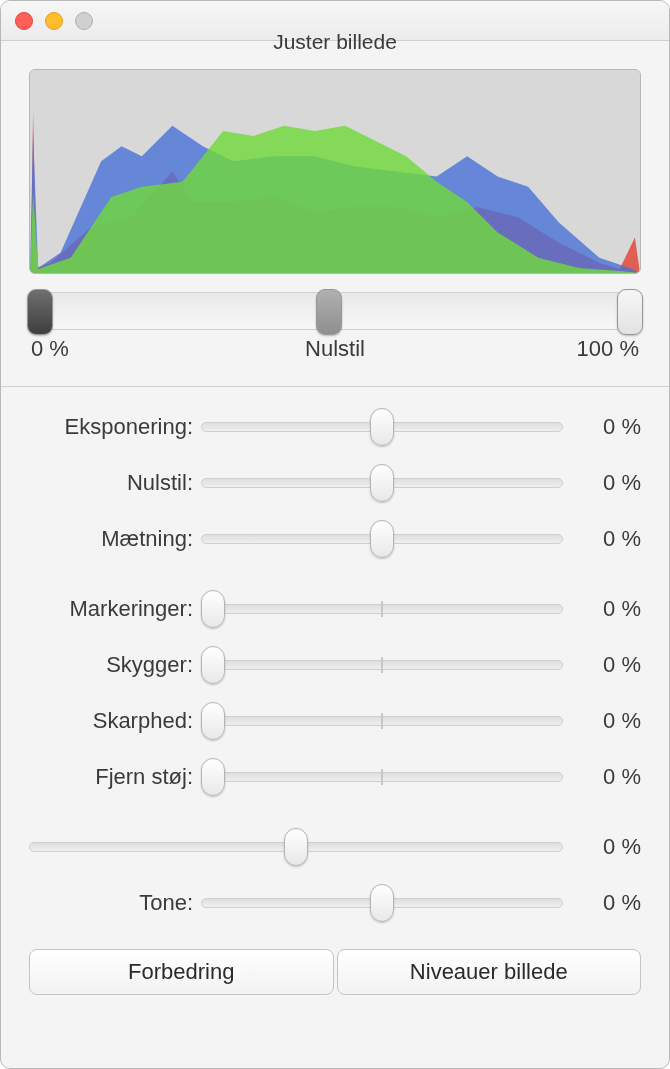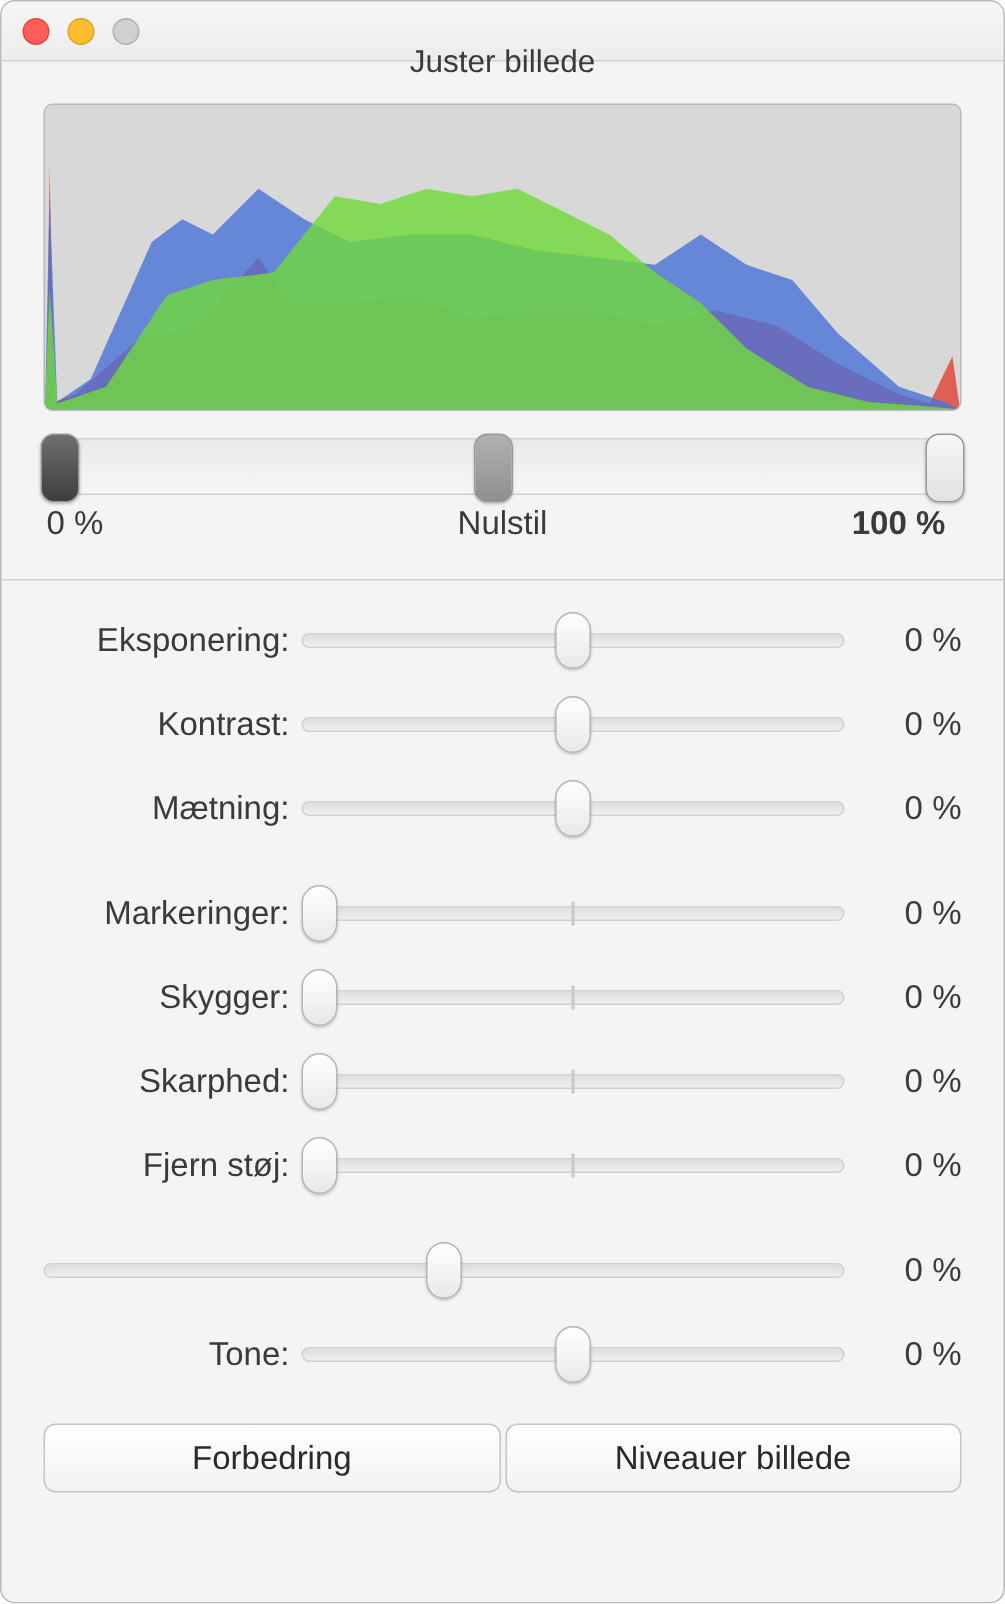--- a/index.html
+++ b/index.html
@@ -87,21 +87,21 @@
     .levels-labels {
       display: flex;
       justify-content: space-between;
       margin-top: 6px;
       padding: 0 2px;
       font-size: 22px;
       color: #3a3a3a;
     }
     .levels-labels .center { text-align: center; flex: 1; }
     .levels-labels .left { text-align: left; min-width: 80px; }
-    .levels-labels .right { text-align: center; min-width: 80px; font-weight: bold; }
+    .levels-labels .right { text-align: right; min-width: 80px; }
     .divider {
       height: 1px;
       background: #d0d0d0;
       margin: 22px -28px 0 -28px;
     }
     .sliders {
       padding-top: 22px;
     }
     .slider-row {
       display: flex;
@@ -214,21 +214,21 @@
 
     <div class="sliders" id="sliders">
         <div class="slider-row">
           <div class="slider-label">Eksponering:</div>
           <div class="slider-track">
             <div class="slider-handle" style="left: 50%;"></div>
           </div>
           <div class="slider-value">0 %</div>
         </div>
         <div class="slider-row">
-          <div class="slider-label">Kontrast:</div>
+          <div class="slider-label">Nulstil:</div>
           <div class="slider-track">
             <div class="slider-handle" style="left: 50%;"></div>
           </div>
           <div class="slider-value">0 %</div>
         </div>
         <div class="slider-row">
           <div class="slider-label">Mætning:</div>
           <div class="slider-track">
             <div class="slider-handle" style="left: 50%;"></div>
           </div>

